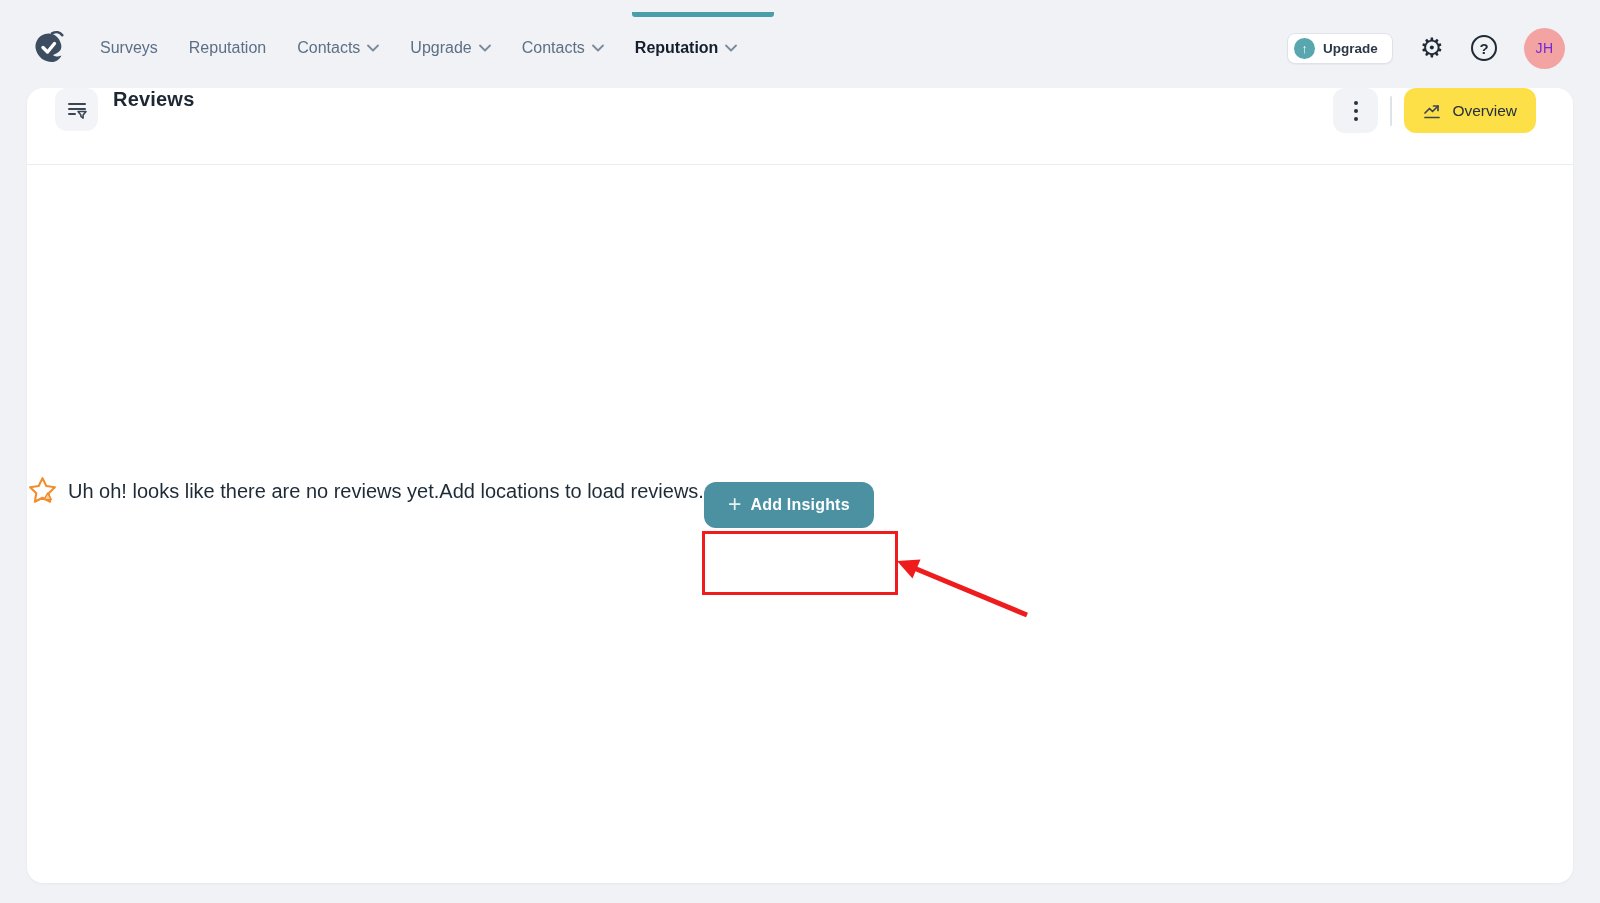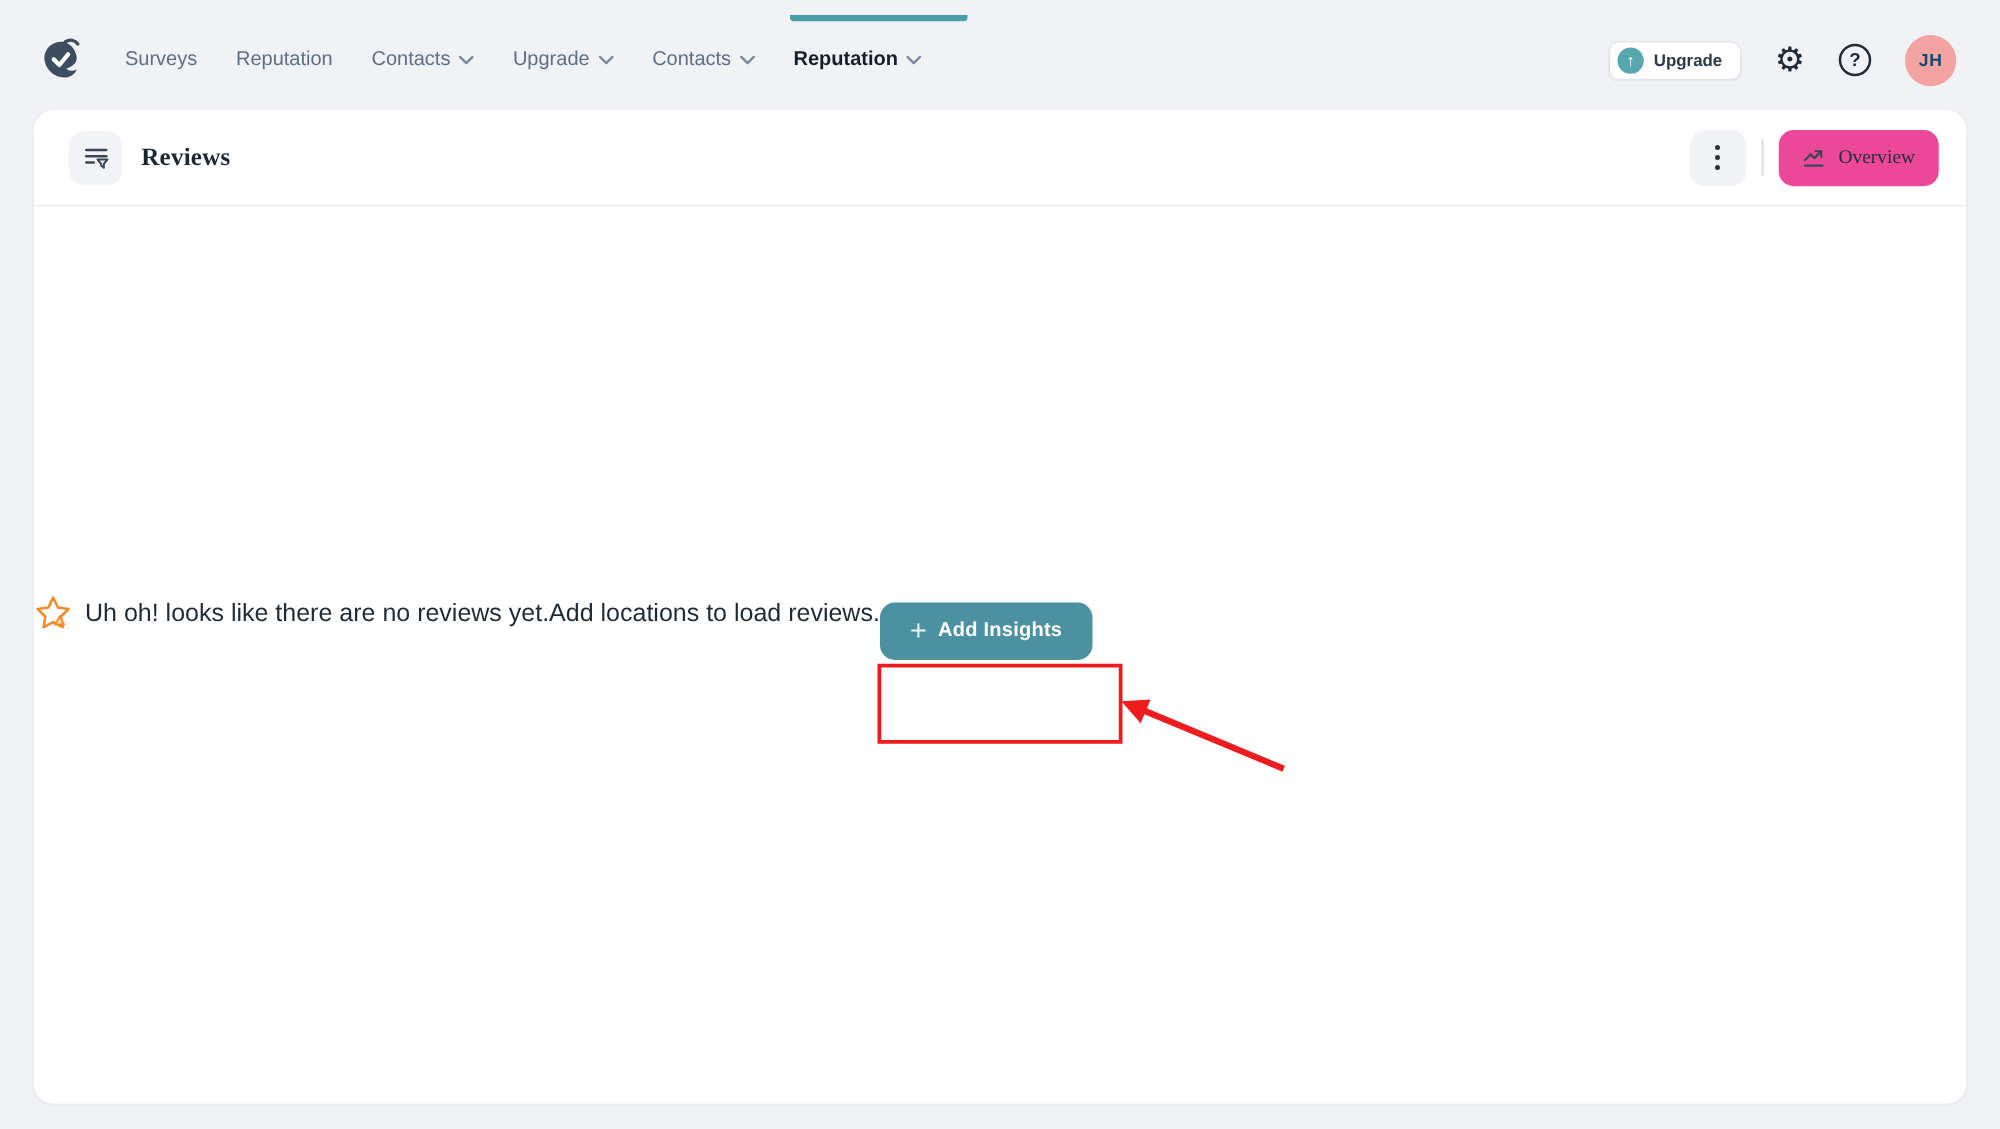--- a/index.html
+++ b/index.html
@@ -17,37 +17,37 @@
   .chev { width:12px; height:8px; display:inline-block; }
   .top-right { position:absolute; right:35px; top:0; height:72px; display:flex; align-items:center; gap:27px; }
   .upgrade-btn { display:flex; align-items:center; gap:8px; height:31px; padding:0 14px 0 6px; background:#ffffff;
     border:1px solid #dfe3e9; border-radius:8px; cursor:pointer; box-shadow:0 1px 1px rgba(20,30,50,.04); }
   .upgrade-ico { width:21px; height:21px; border-radius:50%; background:#58a6ae; color:#ffffff; display:flex;
     align-items:center; justify-content:center; font-size:13px; font-weight:700; }
   .upgrade-label { font-size:13.5px; font-weight:700; color:#2b3847; }
   .gear { font-size:27px; color:#1f2a36; line-height:1; cursor:pointer; }
   .help { width:26px; height:26px; border-radius:50%; border:2.5px solid #1f2a36; color:#1f2a36; font-size:15px;
     font-weight:700; display:flex; align-items:center; justify-content:center; cursor:pointer; }
-  .avatar { width:41px; height:41px; border-radius:50%; background:#f3a3a1; color:#0c4a6e; font-size:14px; font-weight:700;
+  .avatar { width:41px; height:41px; border-radius:50%; background:#f3a3a1; color:#6d28d9; font-size:14px; font-weight:400;
     display:flex; align-items:center; justify-content:center; cursor:pointer; letter-spacing:.5px; }
 
   
   .card { position:absolute; left:27px; top:88px; width:1546px; height:795px; background:#ffffff; border-radius:16px;
     box-shadow:0 1px 3px rgba(20,30,50,.05); }
-  .card-header { position:absolute; left:0; top:0; width:100%; height:77px; display:flex; align-items:center;
-    padding:0 22px 0 28px; border-bottom:1px solid #e9ecf0;font-family:Liberation Serif, serif; }
+  .card-header { position:absolute; left:0; top:0; width:100%; height:77px; display:flex; align-items:flex-start;
+    padding:0 37px 0 28px; border-bottom:1px solid #e9ecf0; }
   .filter-btn { width:43px; height:43px; border-radius:12px; background:#f3f4f7; display:flex; align-items:center;
     justify-content:center; cursor:pointer; }
   .page-title { margin-left:15px; font-size:20px; font-weight:700; color:#1c2733; letter-spacing:.2px; }
   .header-right { margin-left:auto; display:flex; align-items:center; gap:12px; }
   .kebab-btn { width:45px; height:45px; border-radius:12px; background:#f1f3f6; display:flex; flex-direction:column;
     align-items:center; justify-content:center; gap:4px; cursor:pointer; }
   .kebab-btn i { width:4px; height:4px; border-radius:50%; background:#2a333d; }
   .v-divider { width:2px; height:30px; background:#dfe3e8; border-radius:1px; }
-  .overview-btn { height:45px; padding:0 19px; border-radius:12px; background:#ec4899; display:flex; align-items:center;
+  .overview-btn { height:45px; padding:0 19px; border-radius:12px; background:#fde047; display:flex; align-items:center;
     gap:10px; font-size:15.5px; color:#242f3b; cursor:pointer; }
 
   
   .empty-state { position:absolute; left:0; top:365px; width:100%; display:flex; align-items:center; }
   .empty-row1 { display:flex; align-items:center; gap:10px; line-height:30px; }
   .empty-line { font-size:20px; color:#1e2b37; }
   .empty-line2 { line-height:28px; }
   .add-btn { margin-top:29px; width:170px; height:46px; border:none; border-radius:12px; background:#4b91a1; color:#ffffff;
     display:flex; align-items:center; justify-content:center; gap:9px; cursor:pointer; }
   .add-btn .plus { font-size:23px; font-weight:400; color:#e8f1f3; line-height:1; margin-top:-2px; }

